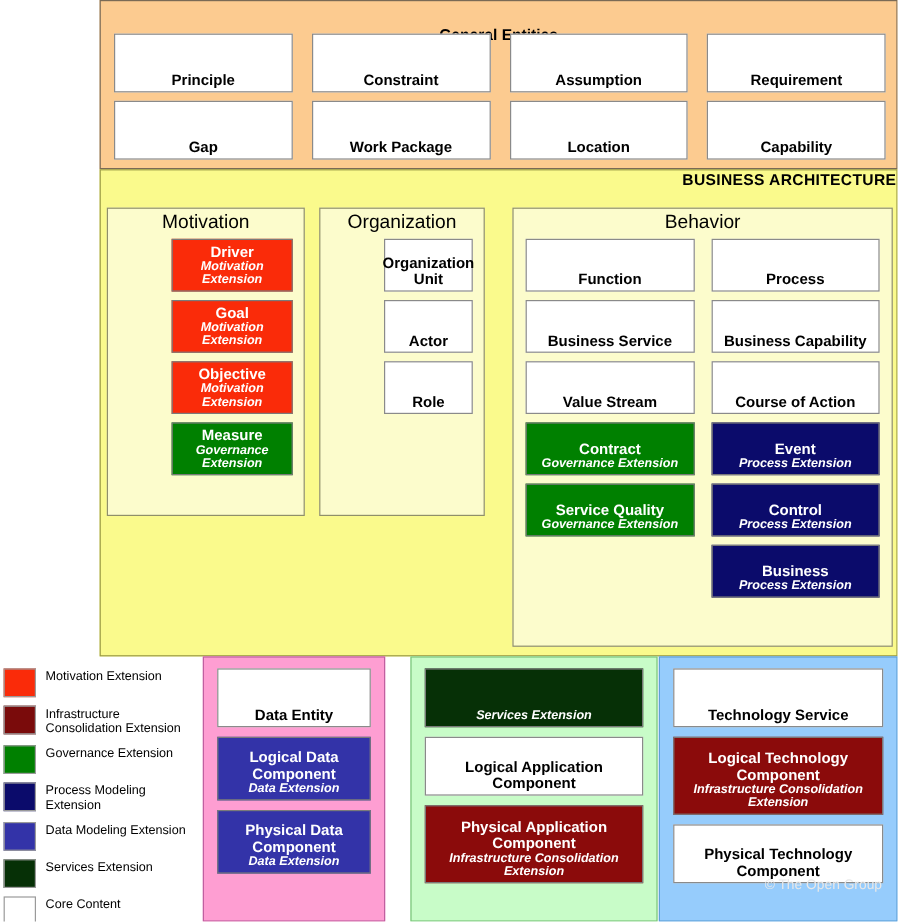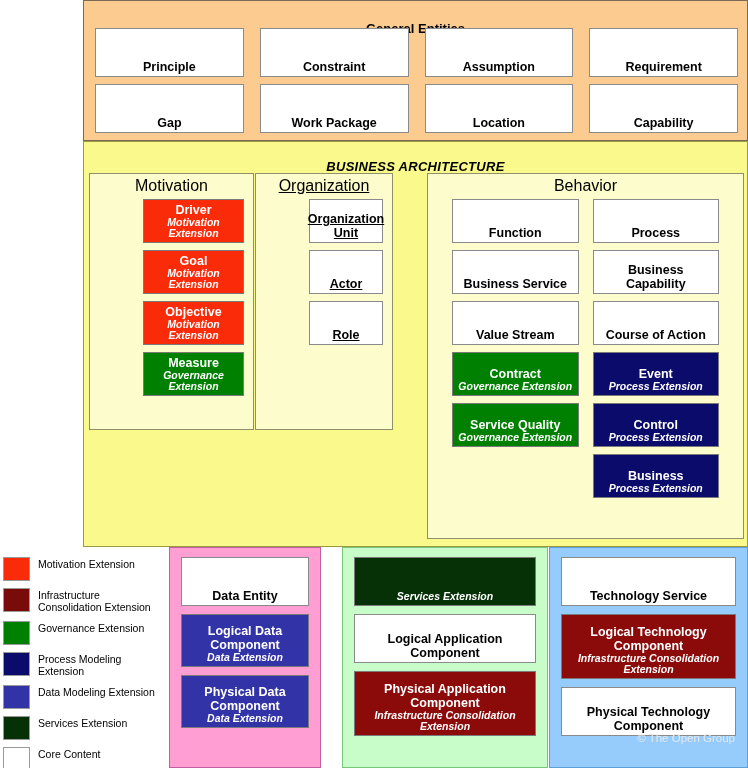--- a/index.html
+++ b/index.html
@@ -82,27 +82,26 @@
   
   #business-arch {
     position: absolute;
     left: 0; top: 141px;
     width: 665px; height: 406px;
     box-sizing: border-box;
     background: #fafa8c;
     border: 1px solid #9a9a44;
   }
   #business-arch .panel-title {
-    text-align: center;
+    text-align: right;
     font-size: 13px;
     font-weight: bold;
     letter-spacing: 0.3px;
     color: #000;
-    padding-top: 17px;
-    font-style: italic;
+    padding-top: 0;
   }
   .ba-col {
     position: absolute;
     box-sizing: border-box;
     background: #fcfccc;
     border: 1px solid #8f8f6a;
     padding-top: 3px;
   }
   .ba-col > .col-head {
     text-align: center;
@@ -112,27 +111,27 @@
     margin-bottom: 4px;
   }
   .ba-stack {
     display: flex;
     flex-direction: column;
     gap: 7px;
     padding: 0 9px;
     margin-left: 44px;
   }
   #col-motivation { left: 5px;   top: 31px; width: 165px; height: 257px; }
-  #col-organization { left: 171px; top: 31px; width: 138px; height: 257px; text-decoration: underline; }
+  #col-organization { left: 182px; top: 31px; width: 138px; height: 257px; }
   #col-behavior   { left: 343px; top: 31px; width: 317px; height: 366px; }
 
   #col-behavior .beh-wrap {
     display: flex;
     gap: 14px;
-    padding: 0 24px;
+    padding: 0 10px;
   }
   #col-behavior .beh-sub {
     display: flex;
     flex-direction: column;
     gap: 7px;
     flex: 1;
   }
   .bx { height: 44px; }
 
   

